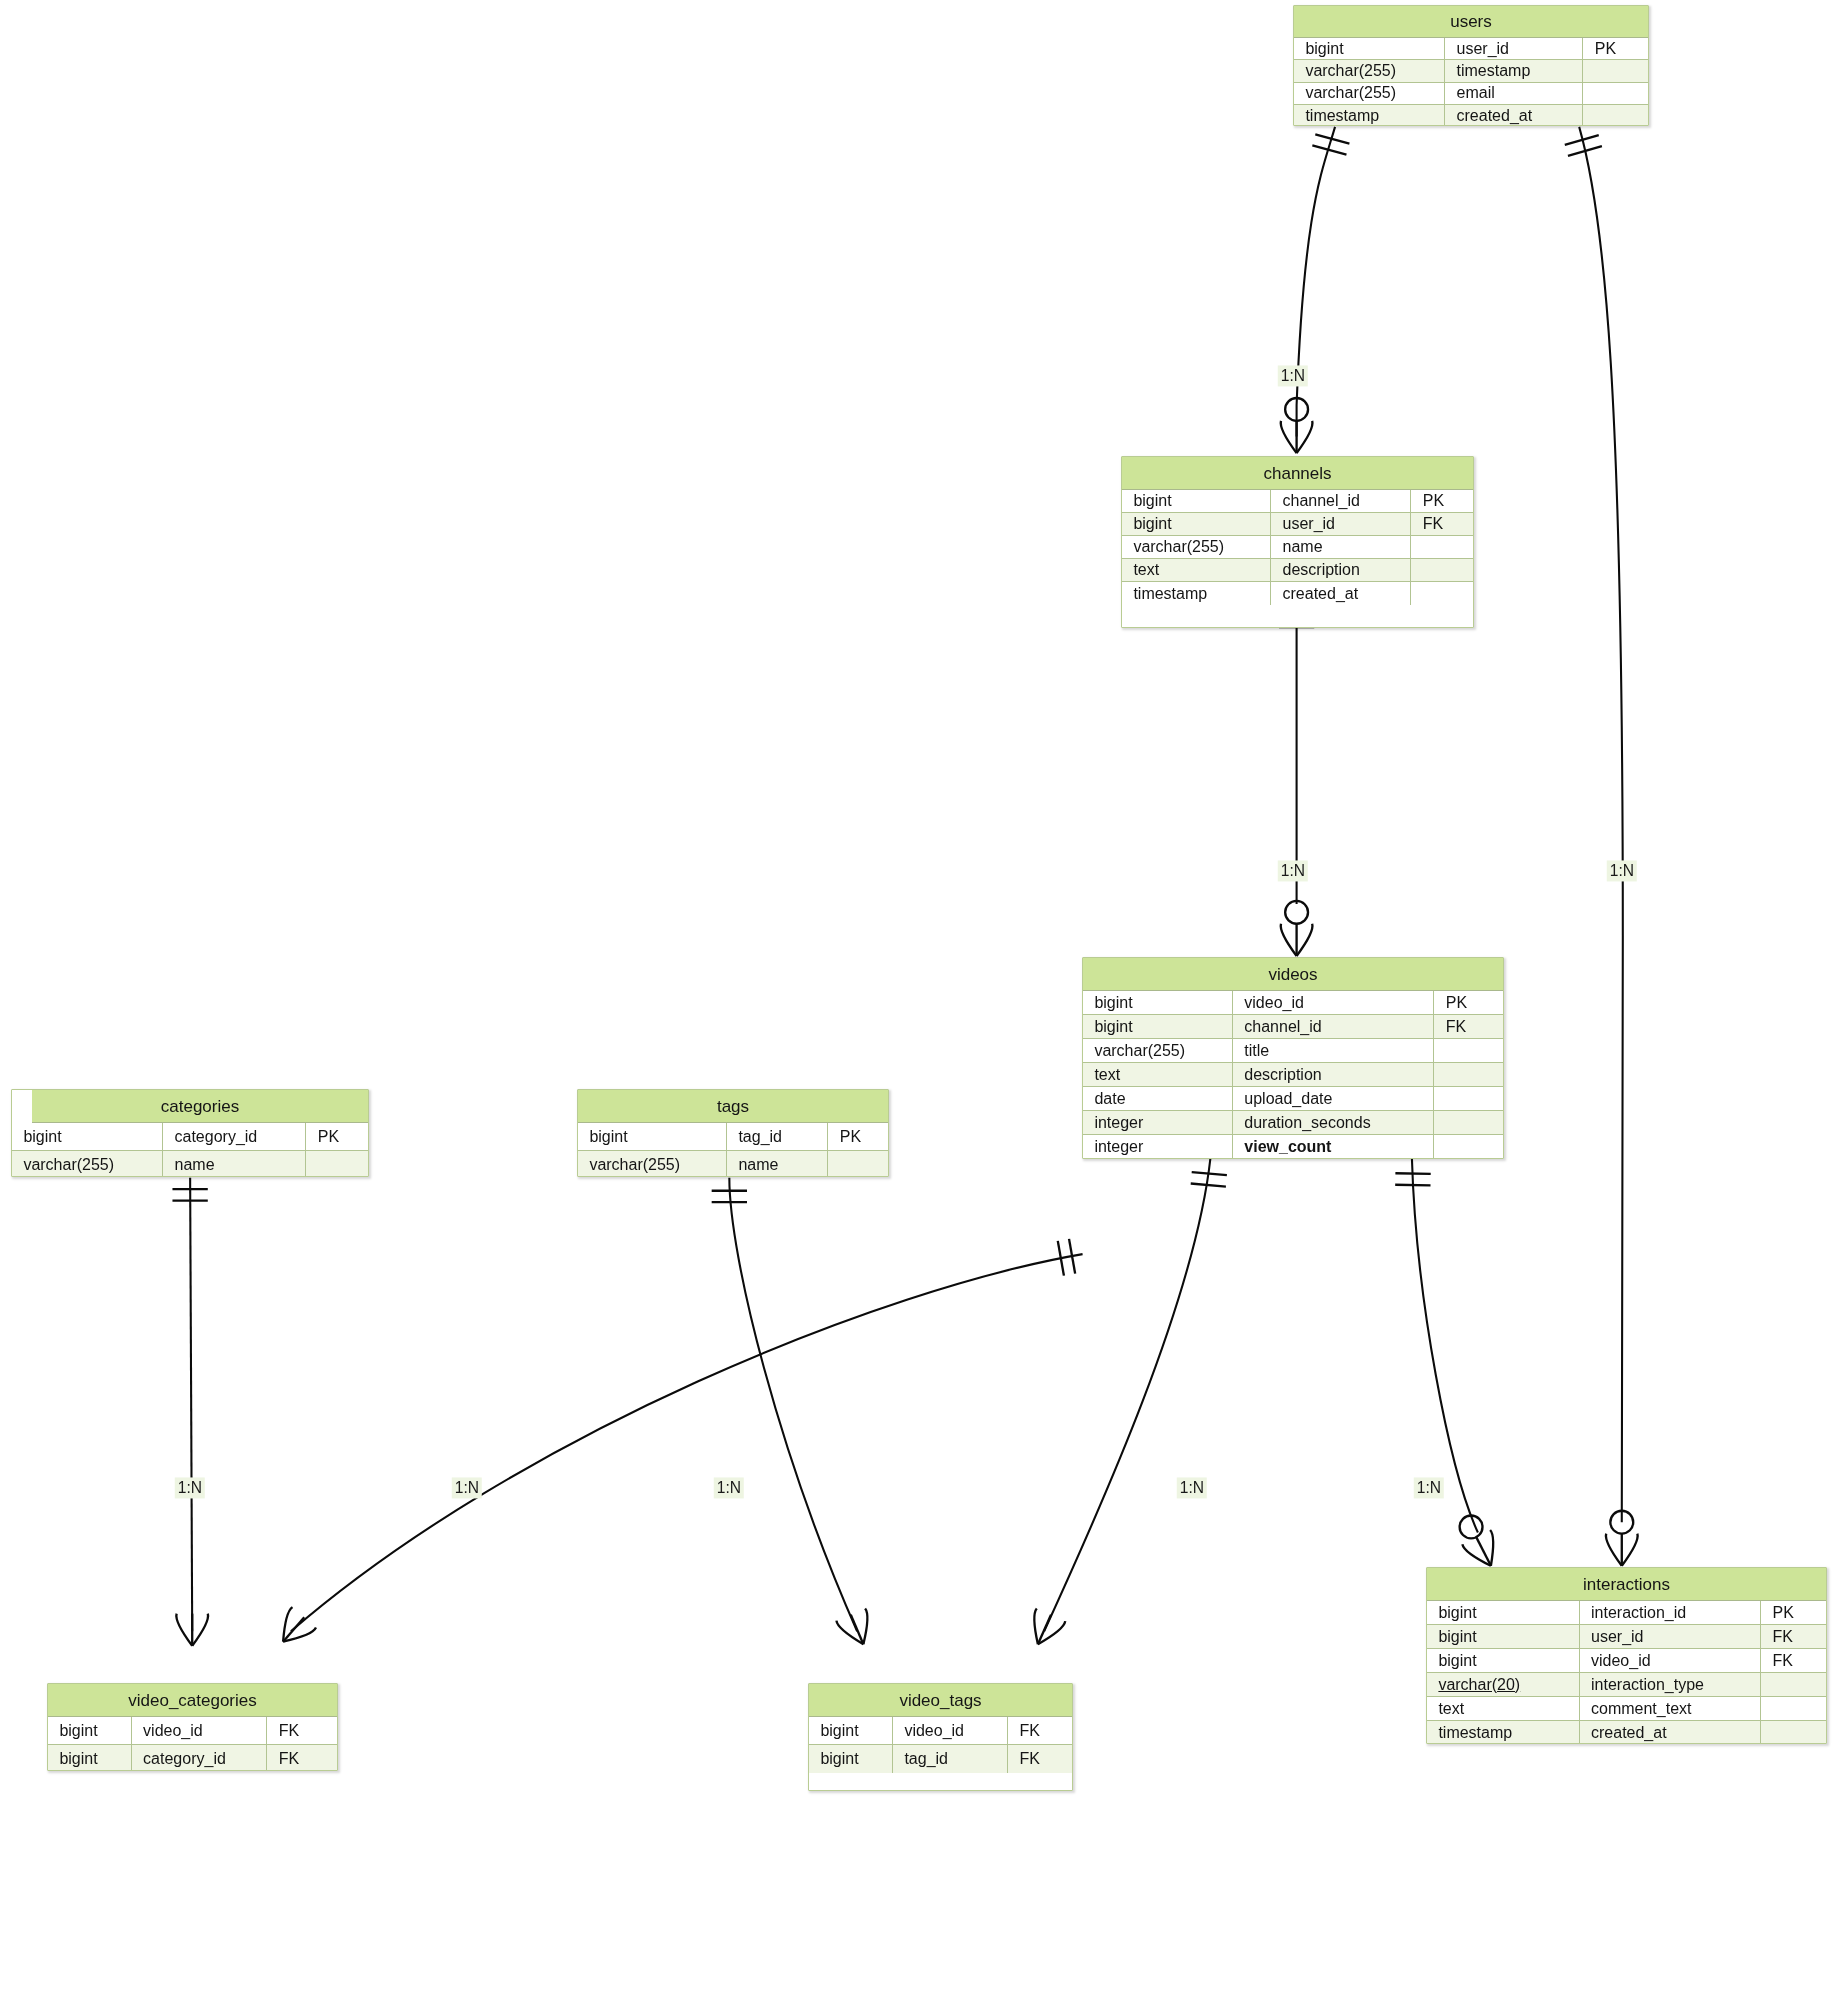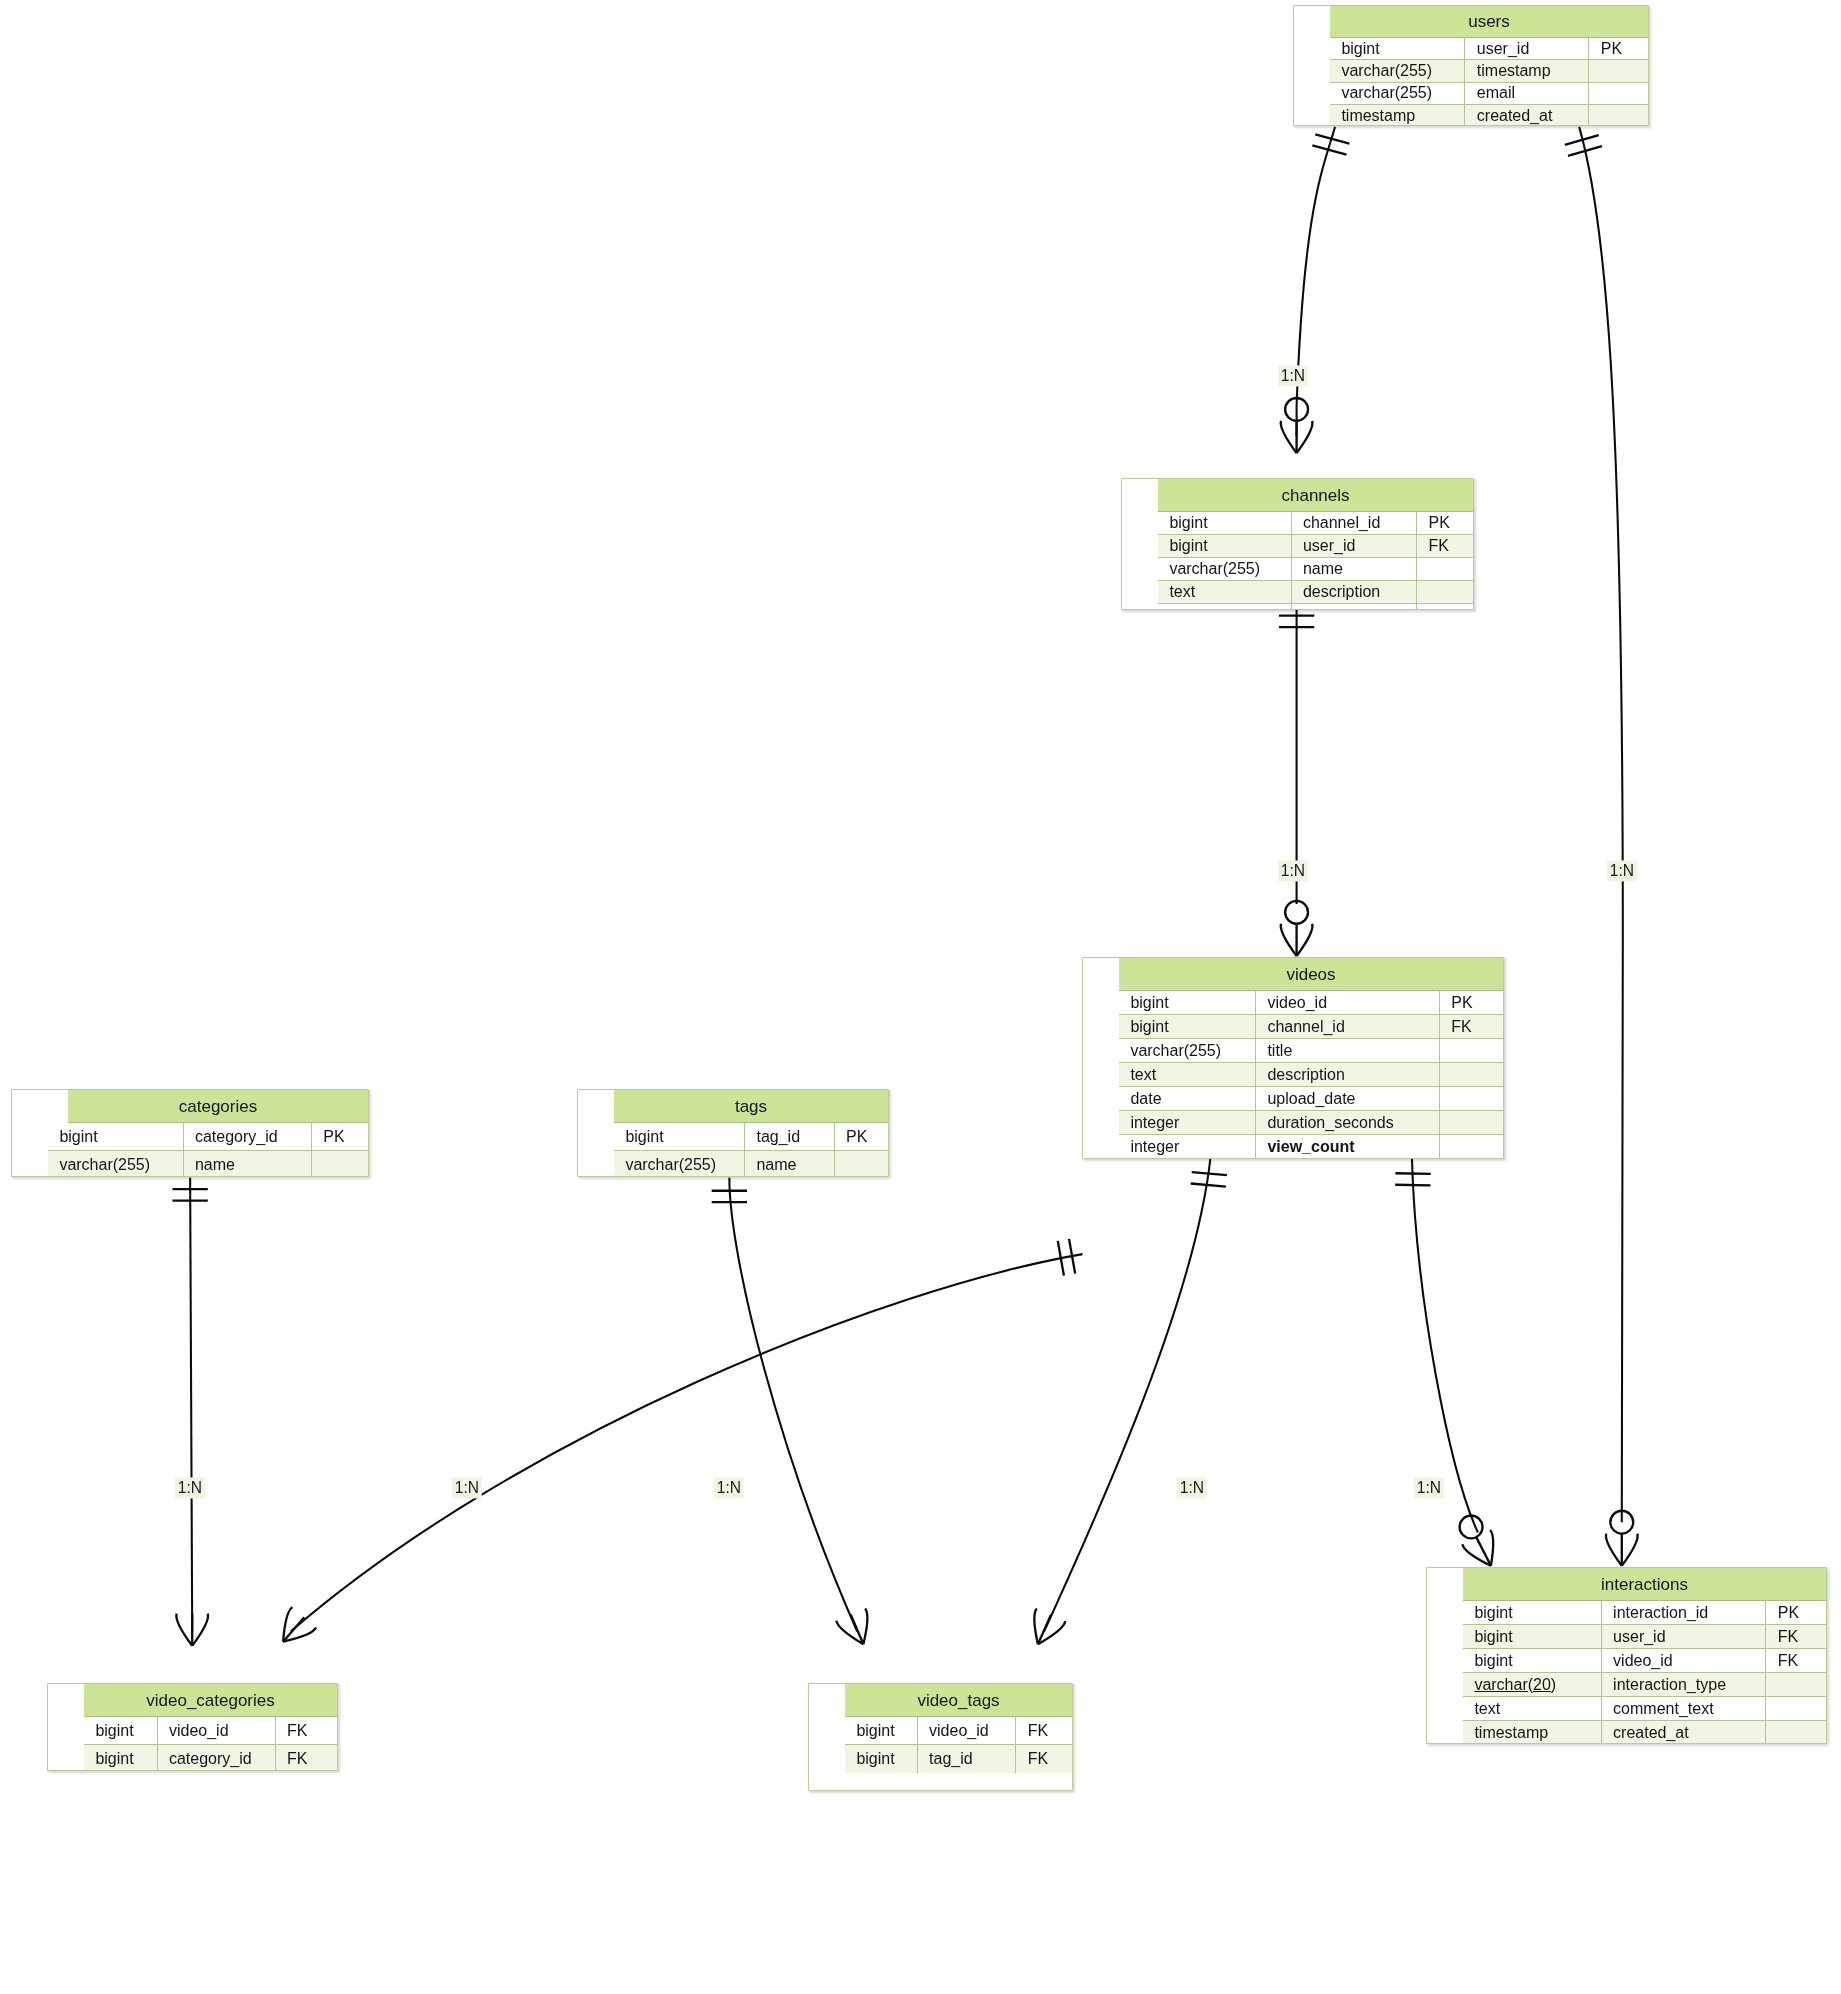--- a/index.html
+++ b/index.html
@@ -29,21 +29,20 @@
   }
   
   .entity {
     position: absolute;
     box-sizing: border-box;
     border: 1px solid #b9cc93;
     border-radius: 1px;
     background: #ffffff;
     box-shadow: 1.6px 1.6px 2.6px rgba(0,0,0,0.16);
     overflow: hidden;
-    padding-left: 36px;
   }
   .entity-title {
     background: #cde498;
     border-bottom: 1px solid #a9b88d;
     text-align: center;
     color: #151515;
     font-size: 17px;
     line-height: 1;
     display: flex;
     align-items: center;
@@ -178,21 +177,21 @@
           <div class="cell c-type" style="width: 152px;">varchar(255)</div>
           <div class="cell c-name" style="width: 139px;">email</div>
           <div class="cell c-key" style="width: 65px;"></div>
         </div>
         <div class="attr-row even" style="height: 22.3px;">
           <div class="cell c-type" style="width: 152px;">timestamp</div>
           <div class="cell c-name" style="width: 139px;">created_at</div>
           <div class="cell c-key" style="width: 65px;"></div>
         </div>
       </div>
-      <div class="entity" style="left: 1121px; top: 456px; width: 353px; height: 132px; margin-top: 22px;">
+      <div class="entity" style="left: 1121px; top: 456px; width: 353px; height: 172px;">
         <div class="entity-title" style="height: 32px;">channels</div>
         <div class="attr-row odd" style="height: 23px;">
           <div class="cell c-type" style="width: 150px;">bigint</div>
           <div class="cell c-name" style="width: 141px;">channel_id</div>
           <div class="cell c-key" style="width: 62px;">PK</div>
         </div>
         <div class="attr-row even" style="height: 23px;">
           <div class="cell c-type" style="width: 150px;">bigint</div>
           <div class="cell c-name" style="width: 141px;">user_id</div>
           <div class="cell c-key" style="width: 62px;">FK</div>

